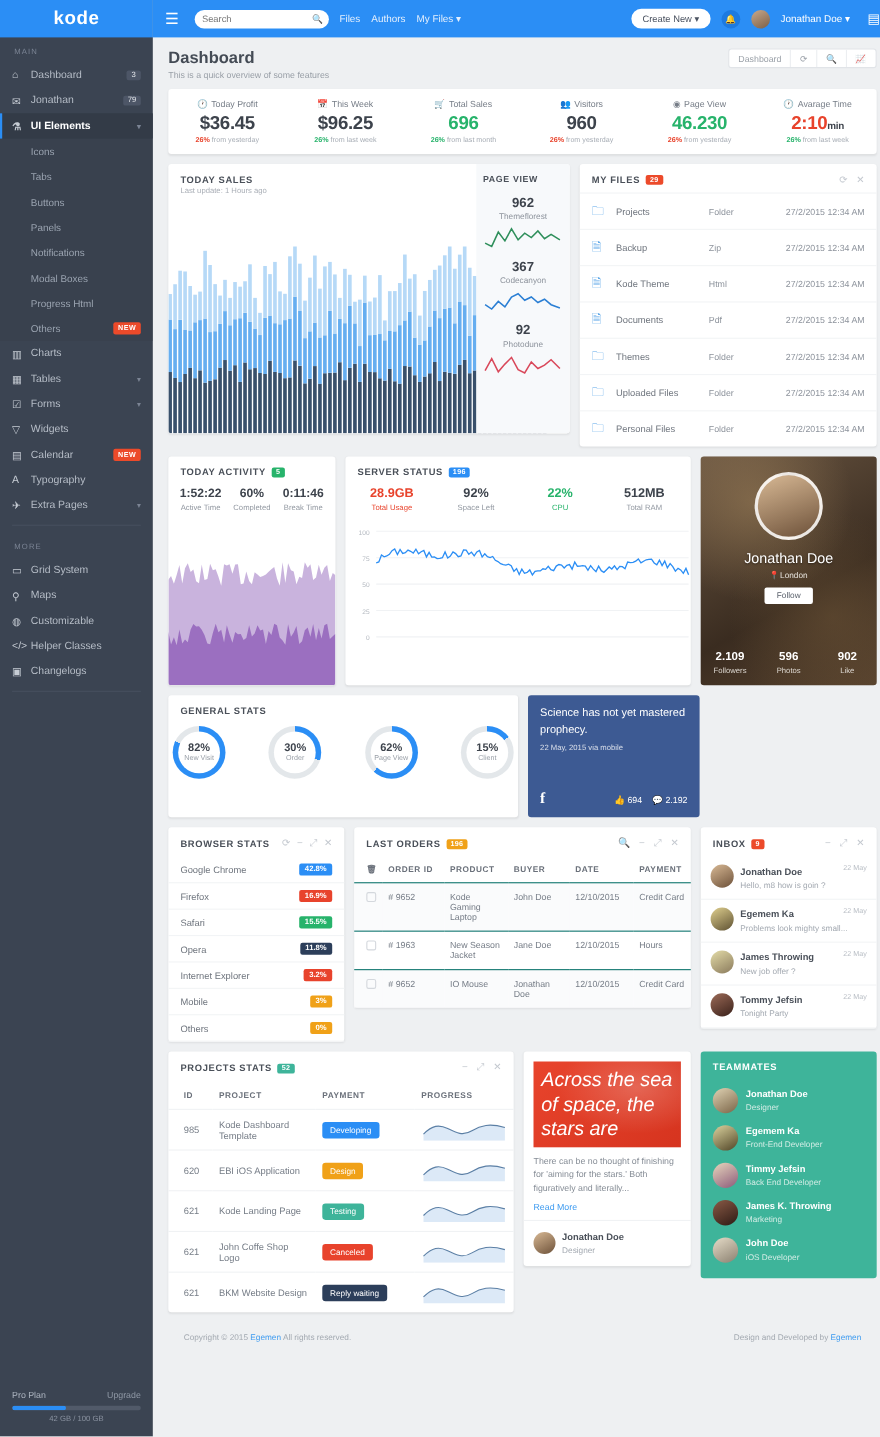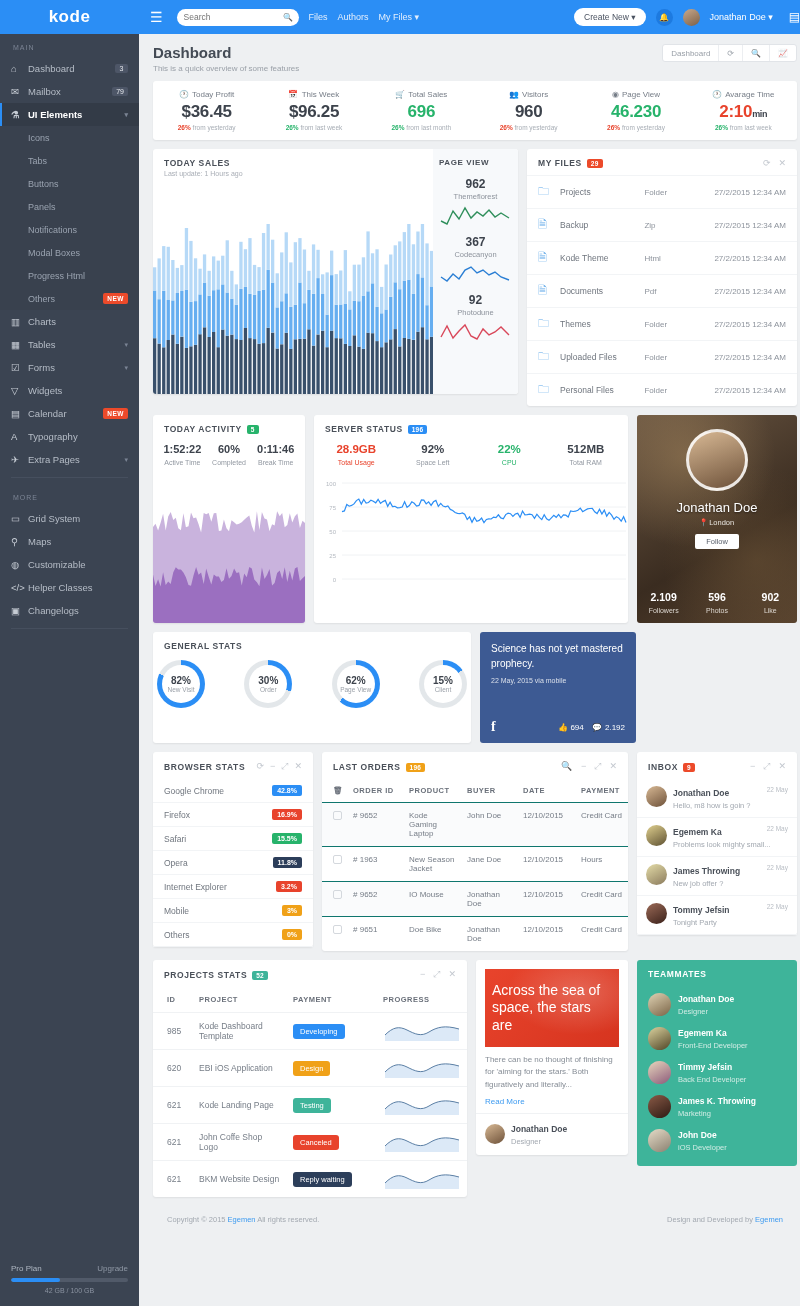--- a/index.html
+++ b/index.html
@@ -171,21 +171,21 @@
 
   
   .ps-card { flex:1; }
   .ps-card th { font-size:7.5px; color:#6a707a; letter-spacing:.5px; text-align:left; padding:8px 6px; font-weight:bold; }
   .ps-card td { font-size:8.5px; color:#767d87; padding:8px 6px; border-top:1px solid #f0f2f4; }
   .stbdg { font-size:7.5px; color:#fff; border-radius:3px; padding:3px 7px; display:inline-block; }
 
   .art-card { width:152px; padding:0 0 9px; }
   .art-img { height:78px; margin:9px 9px 0; background:linear-gradient(135deg,#e8442c,#d6341f);
              position:relative; overflow:hidden; display:flex; align-items:center; padding:5px 7px; }
-  .art-img .ttl { color:#fff; font-size:14px; line-height:1.25; position:relative; z-index:2; }
+  .art-img .ttl { color:#fff; font-size:18px; line-height:1.25; position:relative; z-index:2;font-style:italic; }
   .art-img::before { content:""; position:absolute; inset:0; background:
      radial-gradient(ellipse at 70% 30%, rgba(255,255,255,.22), transparent 55%); }
   .art-body { padding:7px 9px 0; }
   .art-body p { font-size:8px; color:#868d96; line-height:1.55; }
   .art-more { font-size:8px; color:#3e9bf0; display:block; margin-top:6px; }
   .art-auth { display:flex; align-items:center; gap:6px; padding:8px 9px 0; margin-top:7px; border-top:1px solid #f0f2f4; }
   .art-auth .av { width:20px; height:20px; border-radius:50%; background:linear-gradient(150deg,#d8b995,#6d5139); }
   .art-auth .n { font-size:8.5px; color:#4a5059; font-weight:bold; }
   .art-auth .r { font-size:7.5px; color:#a3a9b1; }
 
@@ -211,21 +211,21 @@
     <div class="side-scroll">
       <div class="side-label">MAIN</div>
 
       <div class="s-item">
         <span class="ico">⌂</span>
         <span class="txt">Dashboard</span>
         <span class="badge-sq">3</span>
       </div>
       <div class="s-item">
         <span class="ico">✉</span>
-        <span class="txt">Mailbox</span>
+        <span class="txt">Jonathan</span>
         <span class="badge-sq">79</span>
       </div>
       <div class="s-item active">
         <span class="ico">⚗</span>
         <span class="txt">UI Elements</span>
         <span class="caret">▾</span>
       </div>
 
       <div class="submenu">
         <div class="sub-item">
@@ -925,28 +925,20 @@
    <td>Hours</td>
  </tr>
  <tr class="alt">
    <td style="padding-left:11px"><span class="chk"></span></td>
    <td># 9652</td>
    <td>IO Mouse</td>
    <td>Jonathan Doe</td>
    <td>12/10/2015</td>
    <td>Credit Card</td>
  </tr>
- <tr class="">
-   <td style="padding-left:11px"><span class="chk"></span></td>
-   <td># 9651</td>
-   <td>Doe Bike</td>
-   <td>Jonathan Doe</td>
-   <td>12/10/2015</td>
-   <td>Credit Card</td>
- </tr>
               </tbody>
           </table>
         </div>
 
         <div class="card in-card">
           <div class="ph">
             <div class="t"><span>INBOX</span><span class="pb" style="background:#ec4a2a">9</span></div>
             <div class="tools" style="gap:8px">
               <span>−</span>
               <span>⤢</span>

